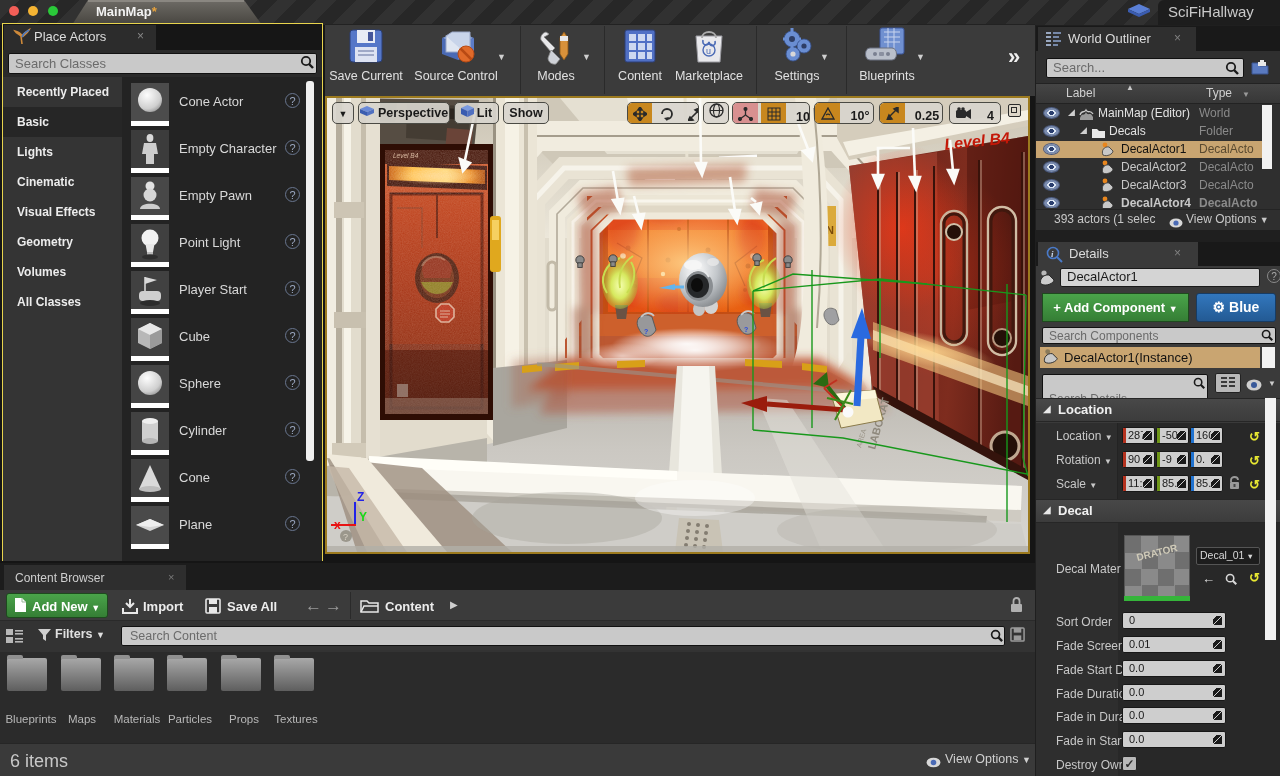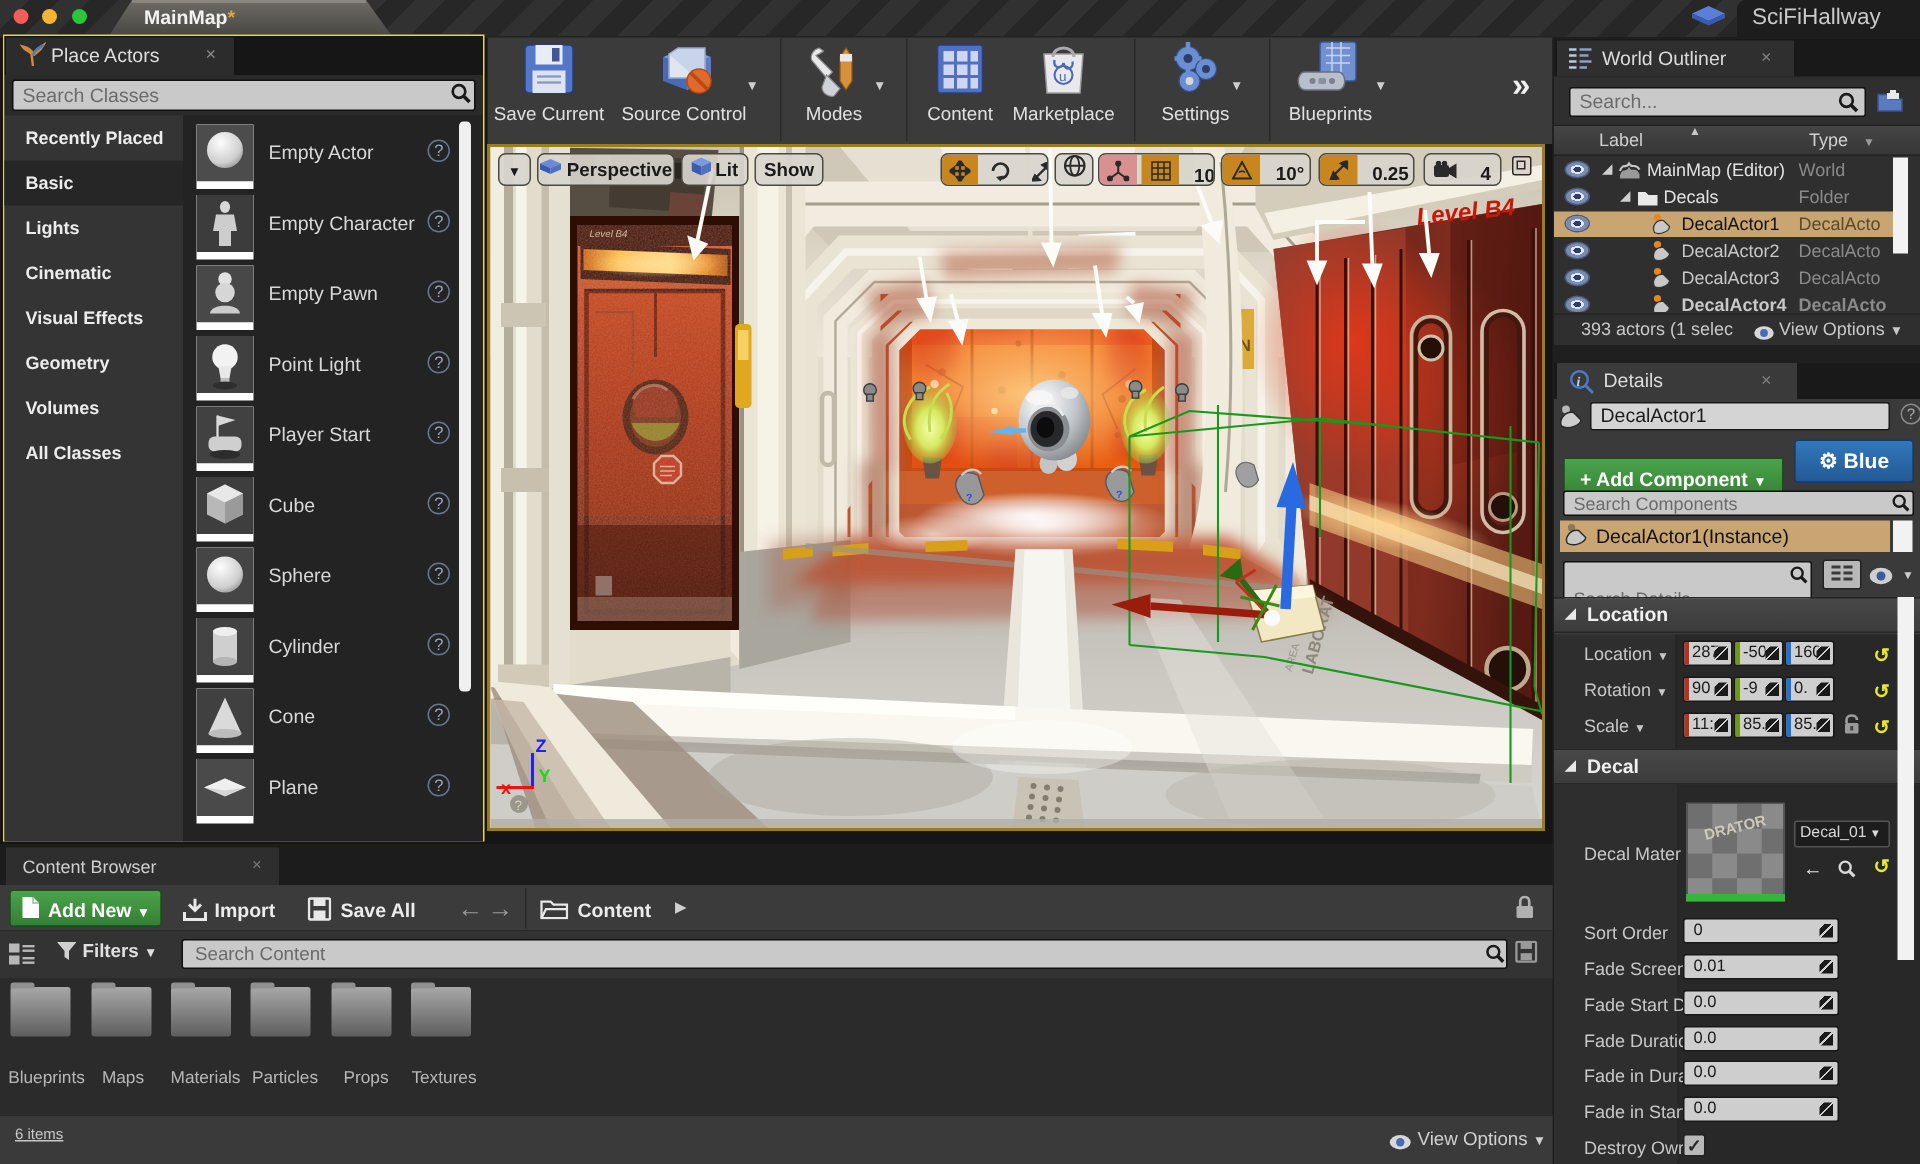--- a/index.html
+++ b/index.html
@@ -211,21 +211,21 @@
                 <radialGradient id="gsp" cx="0.38" cy="0.3" r="0.8">
                   <stop offset="0" stop-color="#fdfdfd"></stop>
                   <stop offset="0.7" stop-color="#cfcfcf"></stop>
                   <stop offset="1" stop-color="#8f8f8f"></stop>
                 </radialGradient>
               </defs>
               <rect width="38" height="38" fill="#4c4c4c"></rect>
               <circle cx="19" cy="17" r="12" fill="url(#gsp)"></circle>
             </svg>
           </div>
-          <div class="pl">Empty Actor</div>
+          <div class="pl">Cone Actor</div>
           <div class="ph">?</div>
         </div>
       <div class="pi" style="top:53px;">
           <div class="pt">
             <svg width="38" height="38" viewBox="0 0 38 38">
               <rect width="38" height="38" fill="#3c3c3c"></rect>
               <ellipse cx="19" cy="8" rx="3.4" ry="4" fill="#d8d8d8"></ellipse>
               <path d="M13 13 L25 13 L27 24 L23 24 L23 34 L15 34 L15 24 L11 24 Z" fill="#cdcdcd"></path>
             </svg>
           </div>
@@ -993,21 +993,21 @@
     <div class="abs" style="left:33px;top:4px;color:#dcdcdc;font-size:13px;">Details</div>
     <div class="abs" style="left:138px;top:4px;color:#808080;font-size:12px;">×</div>
 
     <div class="abs" style="left:2px;top:27px;"><svg width="19" height="18" viewBox="0 0 19 18">
           <circle cx="6" cy="4" r="2.6" fill="#b8b8b8"></circle>
           <path d="M3 15 C1 11 5 5 11 6 L16 11 C16 14 8 18 3 15 Z" fill="#cdcdcd" stroke="#2a2a2a" stroke-width="1"></path>
         </svg></div>
     <div class="abs" style="left:24px;top:26px;width:200px;height:19px;background:#d4d4d4;border:1px solid #1a1a1a;border-radius:2px;color:#1a1a1a;font-size:13px;padding:0px 6px;">DecalActor1</div>
     <div class="abs" style="left:231px;top:27px;width:14px;height:14px;border:1.5px solid #8a8a8a;border-radius:50%;color:#aaa;font-size:10px;text-align:center;line-height:14px;">?</div>
 
-    <div class="abs" style="left:6px;top:51px;width:147px;height:29px;background:linear-gradient(#4aa44a,#357e35);border:1px solid #1e4a1e;border-radius:0;color:#fff;font-size:13px;font-weight:bold;text-align:center;line-height:27px;margin-top:12px;">+ Add Component <span style="font-size:9px;">▼</span></div>
+    <div class="abs" style="left:6px;top:51px;width:147px;height:29px;background:linear-gradient(#4aa44a,#357e35);border:1px solid #1e4a1e;border-radius:0;color:#fff;font-size:13px;font-weight:bold;text-align:center;line-height:27px;">+ Add Component <span style="font-size:9px;">▼</span></div>
     <div class="abs" style="left:160px;top:51px;width:80px;height:29px;background:linear-gradient(#3277bd,#235a94);border:1px solid #173c64;border-radius:3px;color:#fff;font-size:14px;font-weight:bold;text-align:center;line-height:27px;">⚙ Blue</div>
 
     <div class="abs searchbox" style="left:6px;top:85px;width:234px;height:17px;font-size:12px;padding:1px 6px;">Search Components</div>
     <div class="abs" style="left:224px;top:86px;"><svg width="14" height="14" viewBox="0 0 16 16">
           <circle cx="7" cy="7" r="4.2" fill="none" stroke="#1a1a1a" stroke-width="1.8"></circle>
           <line x1="10" y1="10" x2="14" y2="14" stroke="#1a1a1a" stroke-width="2.4"></line>
         </svg></div>
 
     <div class="abs" style="left:4px;top:105px;width:220px;height:21px;background:#c9a571;"></div>
     <div class="abs" style="left:6px;top:106px;"><svg width="18" height="17" viewBox="0 0 19 18">
@@ -1189,21 +1189,21 @@
     <div class="fold" style="left:114px;"></div>
       <div class="flab" style="left:107px;width:60px;">Materials</div>
     <div class="fold" style="left:167px;"></div>
       <div class="flab" style="left:161px;width:58px;">Particles</div>
     <div class="fold" style="left:221px;"></div>
       <div class="flab" style="left:224px;width:40px;">Props</div>
     <div class="fold" style="left:274px;"></div>
       <div class="flab" style="left:268px;width:56px;">Textures</div>
 
     <div class="abs" style="left:0;top:180px;width:1035px;height:33px;background:#3a3a3a;border-top:1px solid #262626;"></div>
-    <div class="abs" style="left:10px;top:188px;color:#c8c8c8;font-size:10px;text-decoration:underline;">6 items</div>
+    <div class="abs" style="left:10px;top:188px;color:#c8c8c8;font-size:18px;">6 items</div>
     <div class="abs" style="left:926px;top:191px;"><svg width="15" height="11" viewBox="0 0 14 10">
           <ellipse cx="7" cy="5" rx="6.5" ry="4.5" fill="#d8d8d8"></ellipse>
           <circle cx="7" cy="5" r="2.6" fill="#4a6ab5"></circle>
         </svg></div>
     <div class="abs" style="left:945px;top:189px;color:#d0d0d0;font-size:12.5px;">View Options <span style="font-size:9px;">▼</span></div>
   </div>
 
 </div>
 
 </body></html>

